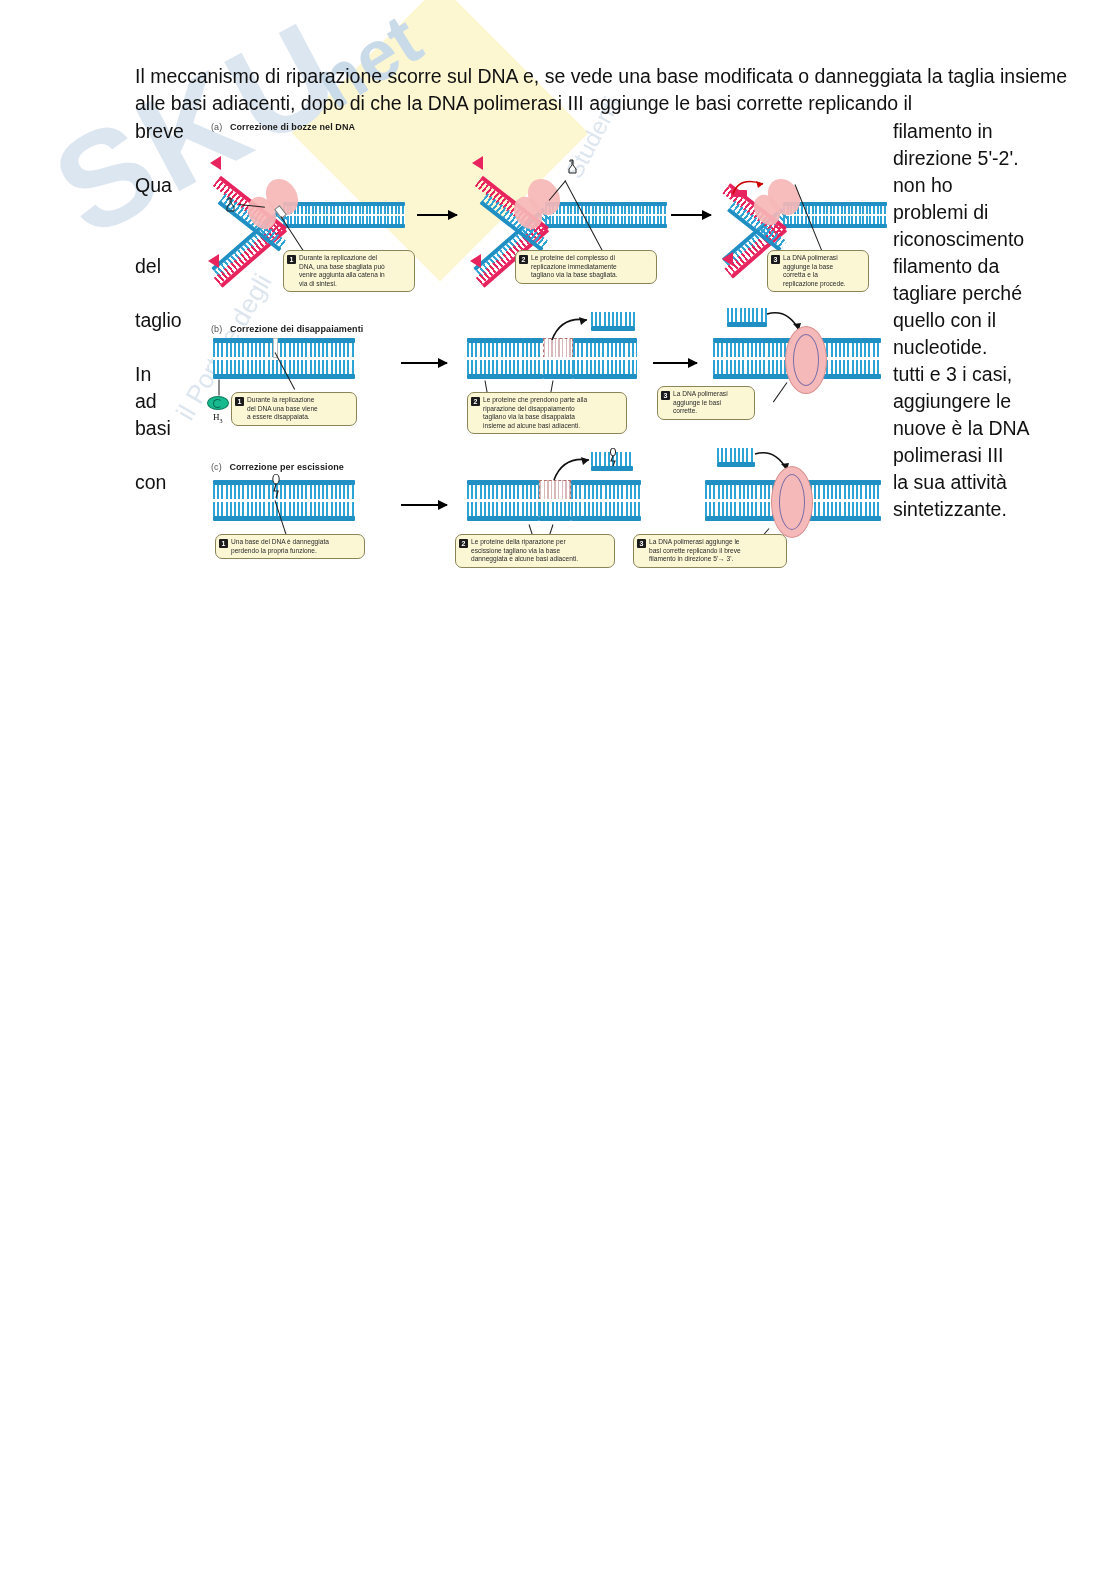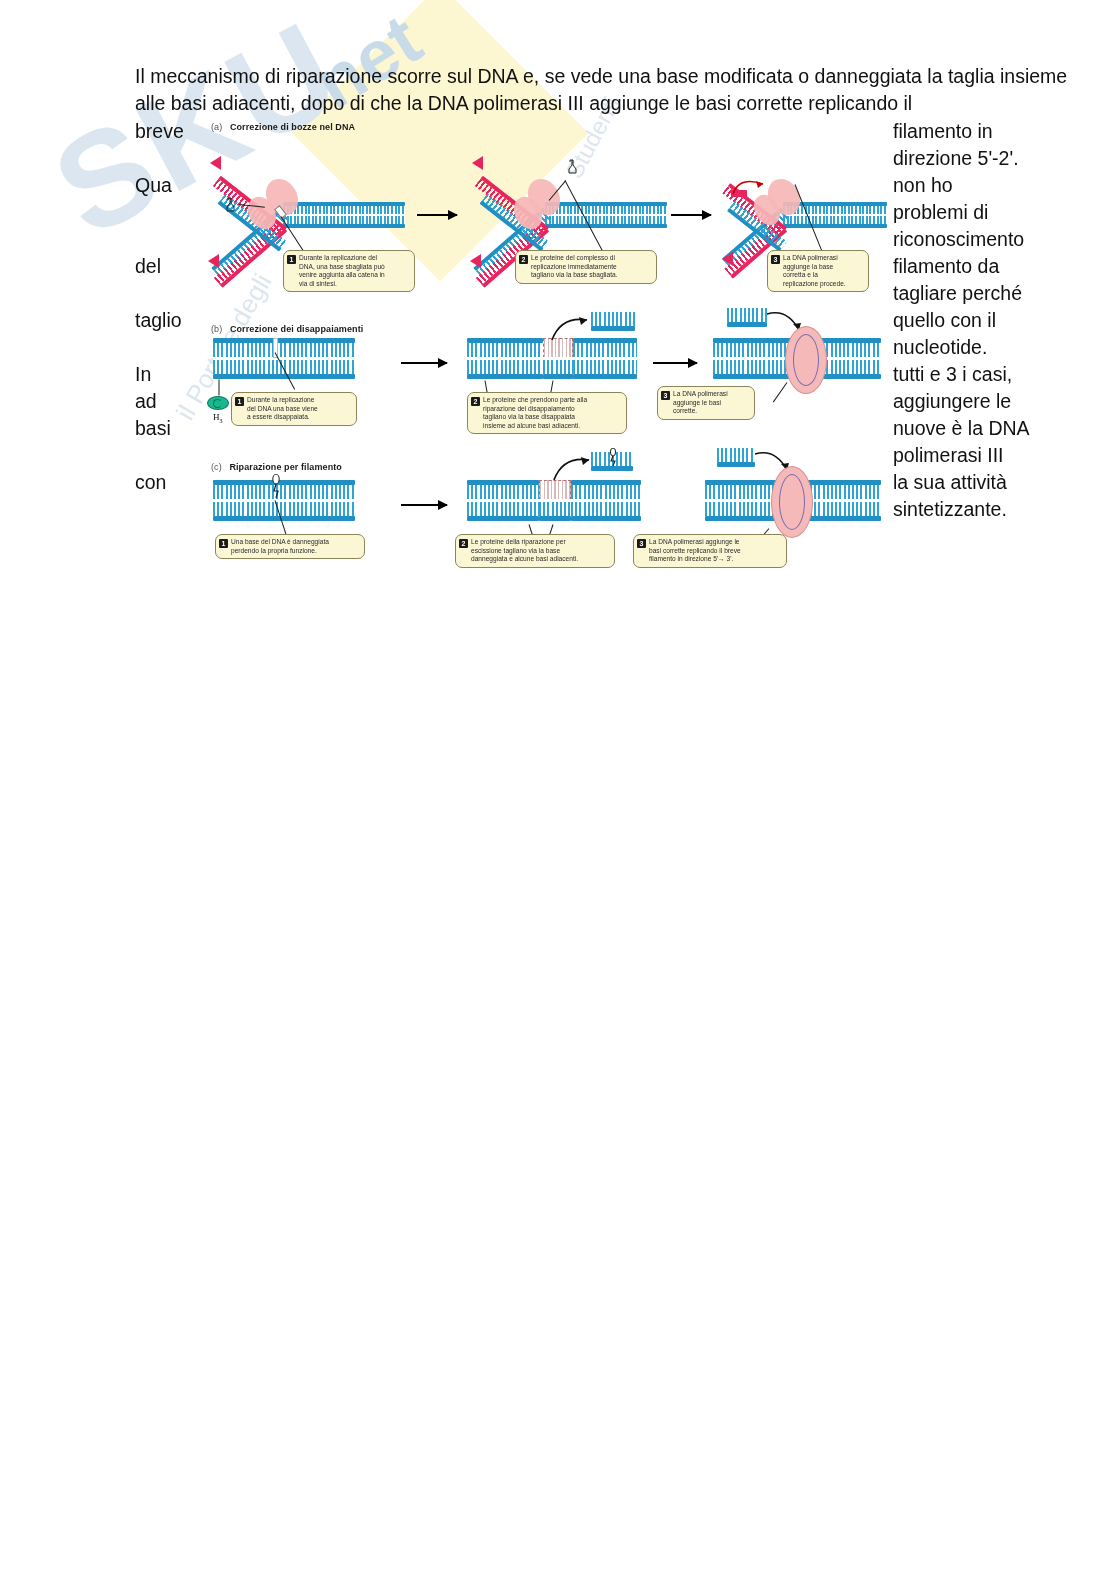--- a/index.html
+++ b/index.html
@@ -573,21 +573,21 @@
       <span class="num">3</span>
       <span class="txt">La DNA polimerasi
 aggiunge le basi
 corrette.</span>
     </div>
   </div>
 
   <div class="panel" style="top:340px;height:135px;">
     <div class="panel-label" style="left:6px;top:0;">
       <span class="panel-letter">(c)</span>
-      <span style="margin-left:5px;">Riparazione per filamento</span>
+      <span style="margin-left:5px;">Correzione per escissione</span>
     </div>
 
     <div class="stage" style="left:2px;top:18px;width:150px;height:54px;">
       <div class="duplex" style="left:6px;top:0;width:142px;height:44px;">
         <div class="strand-bar" style="left:0;top:0;width:142px;height:5px;"></div>
         <div class="rungs" style="left:0;top:5px;width:142px;height:14px;"></div>
         <div class="midline" style="left:0;top:19px;width:142px;height:3px;"></div>
         <div class="rungs" style="left:0;top:22px;width:142px;height:14px;"></div>
         <div class="strand-bar" style="left:0;top:36px;width:142px;height:5px;"></div>
       </div>

